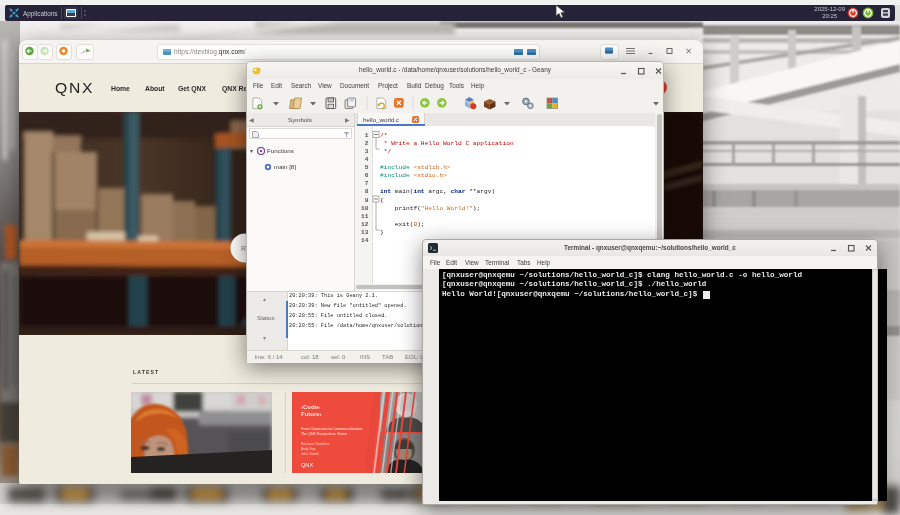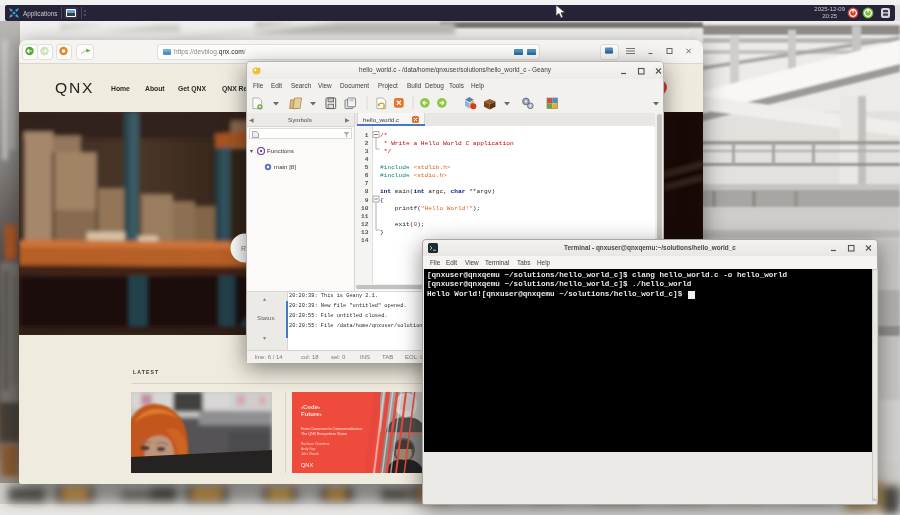--- a/index.html
+++ b/index.html
@@ -41,21 +41,21 @@
 #gcode .pp{color:#0e8a74;}
 #gcode .hd{color:#d2691e;}
 #gcode .kw{color:#002080;font-weight:bold;}
 #gcode .st{color:#d2691e;}
 #gcode .nm{color:#c84414;}
 #gmsgs{position:absolute;left:42px;top:1px;white-space:pre;font:5.3px "Liberation Mono",monospace;color:#2a2a28;}
 #gmsgs div{height:10.1px;}
 
 #term{left:422px;top:239px;width:456px;height:266px;background:#eceae7;border:1px solid #a9a6a1;border-radius:4px 4px 2px 2px;box-sizing:border-box;z-index:60;}
 .tmenu{position:absolute;top:3px;font-size:6.4px;color:#3d3c39;}
-#tbody{position:absolute;left:1px;top:29px;width:448px;height:183px;background:#000;}
+#tbody{position:absolute;left:16px;top:29px;width:448px;height:232px;background:#000;}
 #tbody pre{margin:2px 0 0 3px;font:bold 7.6px/9.25px "Liberation Mono",monospace;color:#e9e9e9;}
 #tcur{position:absolute;left:263.5px;top:21.5px;width:7.5px;height:8.6px;background:#efefef;}
 </style>
 </head>
 <body>
 <div id="desk">
 
   <svg class="abs" width="900" height="515" style="left:0;top:0">
     <defs>
       <filter id="b1" x="-30%" y="-30%" width="160%" height="160%">

